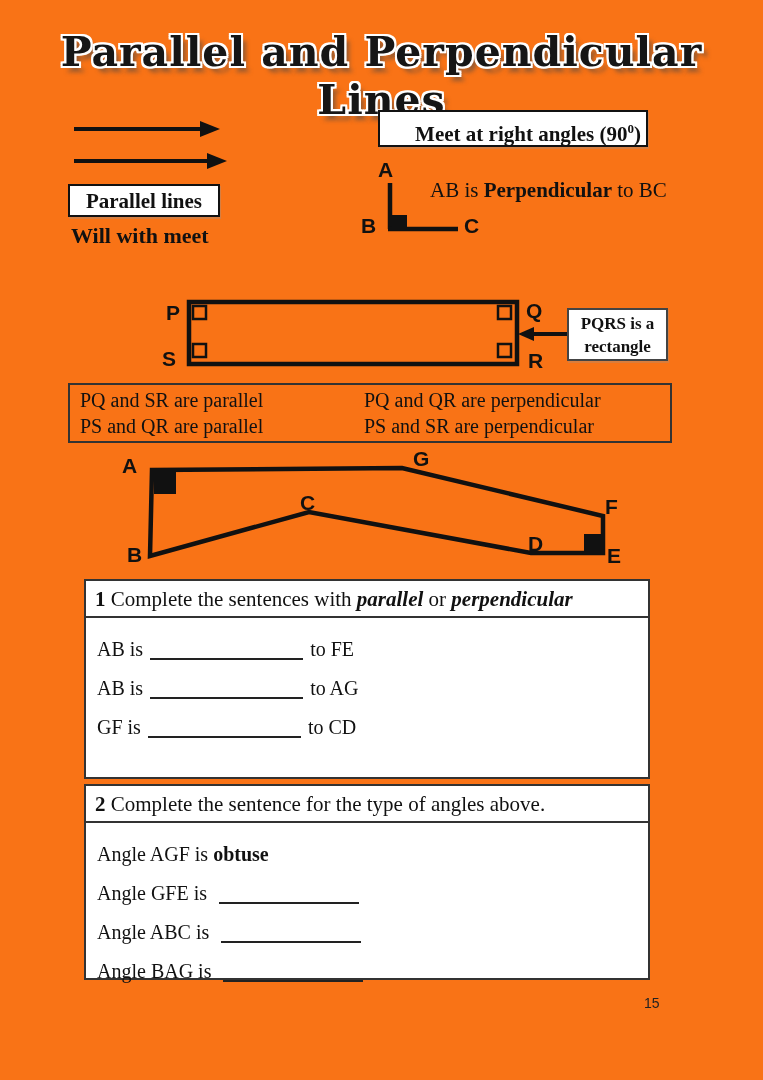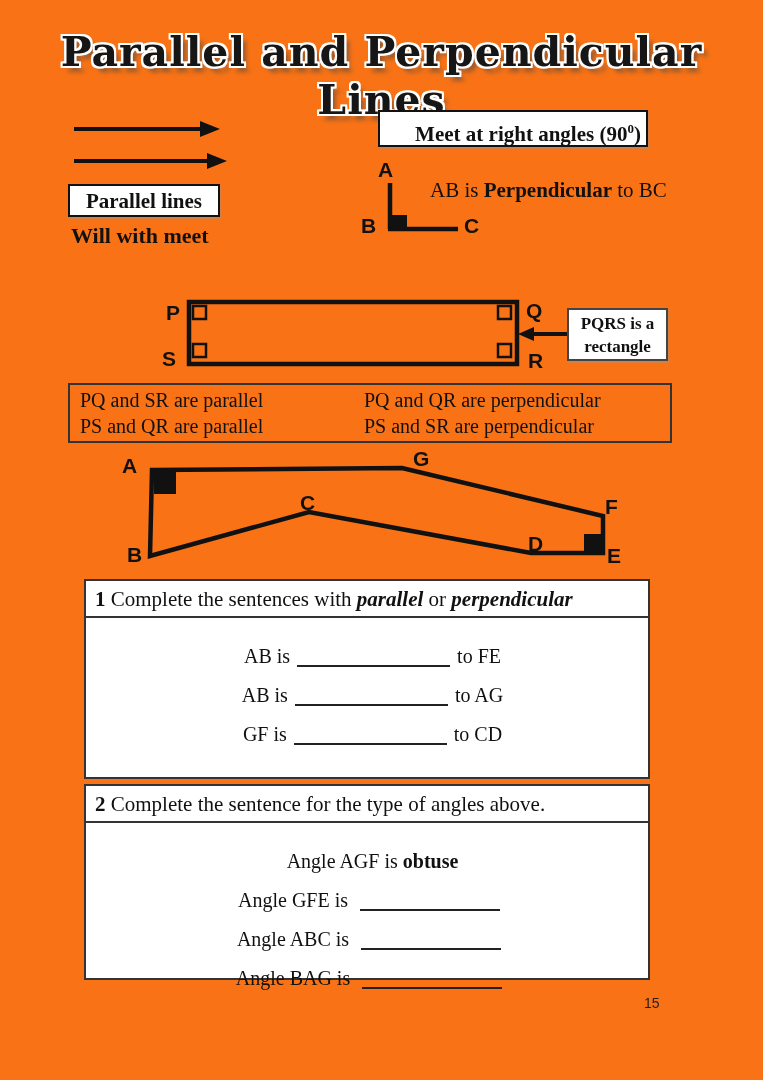--- a/index.html
+++ b/index.html
@@ -43,21 +43,21 @@
   .stmt-col1 { width:284px; }
   .stmt-col2 { flex:1; }
 
   .q-box { border:2.5px solid #333; background:#fff; }
   .q-header {
     border-bottom:2.5px solid #333; font-size:21px; padding-left:9px;
     height:37px; line-height:36px; white-space:nowrap;
   }
   .q-header .num { font-weight:bold; }
   .q-header .em { font-weight:bold; font-style:italic; }
-  .q-body { padding:19px 0 0 11px;text-align:center; }
+  .q-body { padding:12px 0 0 11px; }
   .q-row { height:39px; line-height:39px; font-size:20px; white-space:nowrap; }
   .q-row .ans { font-weight:bold;margin-top:40px; }
   .blank {
     display:inline-block; border-bottom:2.2px solid #222; height:2px;
     vertical-align:-4px; margin:0 7px 0 7px;
   }
   .blank.w1 { width:153px; }
   .blank.w2 { width:140px; }
 
   .callout {

